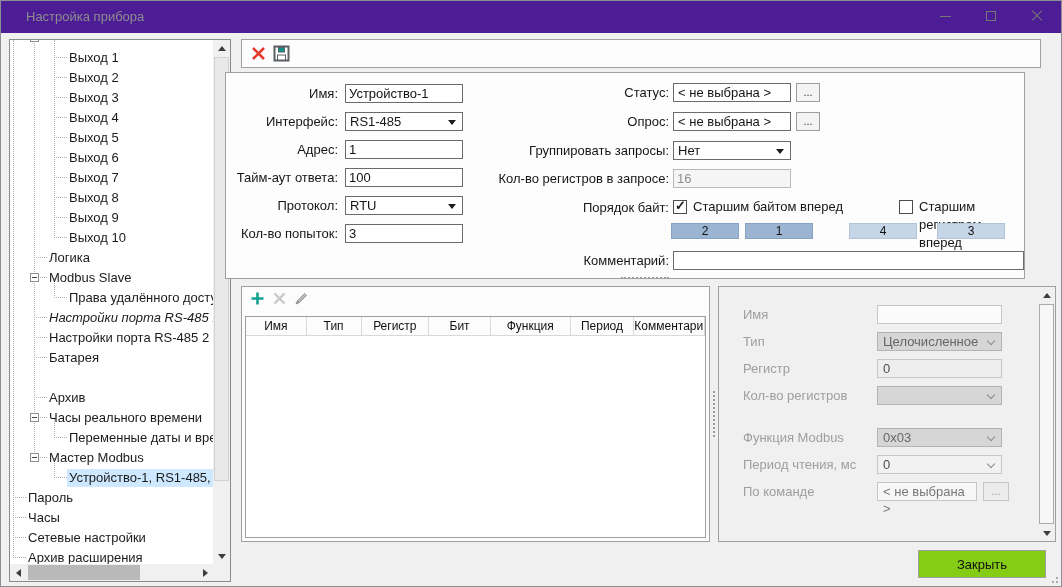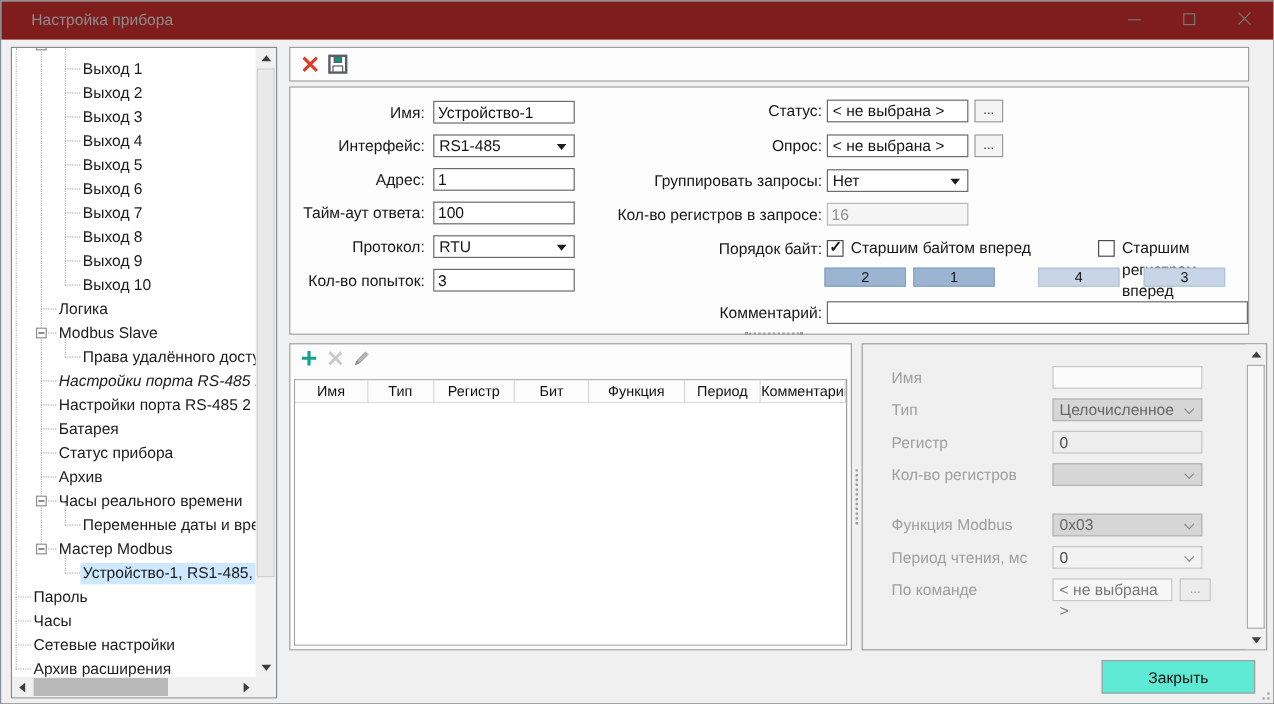--- a/index.html
+++ b/index.html
@@ -1,32 +1,32 @@
 <!DOCTYPE html>
 <html style="--selection: #cde8ff; --byte-dark: #9ab4d1; --byte-light: #c7d6e7; --delete-red: #e23b2e; --add-teal: #12a08f; --save-teal: #0e9488; --title-text: #8d8d8d; --disabled-text: #9e9e9e;"><head>
 <meta charset="utf-8">
 <style>
   html,body{margin:0;padding:0;background:#c9c9c9;font-family:"Liberation Sans",sans-serif;}
   *{box-sizing:border-box;}
   .window{position:relative;width:1062px;height:587px;background:#f0f0f0;border:1px solid #8a9095;overflow:hidden;}
   
-  .titlebar{position:absolute;left:0;top:0;width:100%;height:32px;background:#7f1d1d;}
+  .titlebar{position:absolute;left:0;top:0;width:100%;height:32px;background:#4c1d95;}
   .title{position:absolute;left:25px;top:8px;font-size:13px;color:var(--title-text,#8d8d8d);}
   .win-controls{position:absolute;right:1px;top:0;display:flex;}
   .win-btn{width:46px;height:30px;display:flex;align-items:center;justify-content:center;}
   .glyph-min{width:11px;height:0;border-top:1px solid #767676;}
   .glyph-max{width:10px;height:10px;border:1px solid #767676;background:transparent;}
   .glyph-close{position:relative;width:12px;height:12px;}
   .glyph-close::before,.glyph-close::after{content:"";position:absolute;left:-1px;top:5px;width:14px;height:1px;background:#767676;}
   .glyph-close::before{transform:rotate(45deg);}  .glyph-close::after{transform:rotate(-45deg);}
   
   .panel{position:absolute;background:#fdfdfd;border:1px solid #a0a0a0;}
   .tree-panel{left:8px;top:38px;width:222px;height:543px;background:#fff;border-color:#858b90;}
   .toolbar-panel{left:240px;top:38px;width:800px;height:29px;}
-  .form-panel{left:240px;top:71px;width:800px;height:207px;}
+  .form-panel{left:224px;top:71px;width:800px;height:207px;}
   .table-panel{left:240px;top:285px;width:469px;height:256px;background:#fcfcfc;}
   .reg-panel{left:717px;top:285px;width:338px;height:256px;background:#f0f0f0;}
   
   .tree-content{position:absolute;left:0;top:0;width:203px;height:524px;overflow:hidden;}
   .guide{position:absolute;width:0;border-left:1px dotted #b2b2b2;}
   .tree-row{position:absolute;left:0;width:203px;height:20px;font-size:13px;color:#1b1b1b;}
   .conn{position:absolute;top:9px;height:0;border-top:1px dotted #b2b2b2;}
   .expander{position:absolute;left:20px;top:5px;width:9px;height:9px;background:#fff;border:1px solid #8f8f8f;}
   .expander::after{content:"";position:absolute;left:1px;top:3px;width:5px;height:1px;background:#444;}
   .tree-label{position:absolute;top:0;line-height:20px;white-space:nowrap;z-index:2;}
@@ -73,21 +73,21 @@
   .df-input{background:#fbfbfb;border:1px solid #c6c6c6;color:#555;}
   .df-sel{background:#d6d6d6;border:1px solid #b3b3b3;color:#666;}
   .df-reg{background:#ededed;border:1px solid #c6c6c6;color:#4c4c4c;}
   .df-combo{background:#f2f2f2;border:1px solid #c6c6c6;color:#4c4c4c;}
   .df-val{background:#f7f7f7;border:1px solid #c6c6c6;color:#787878;width:100px;}
   .df-browse{left:264px;width:26px;background:#ececec;border:1px solid #c6c6c6;color:#9c9c9c;text-align:center;font-size:11px;}
   .chev{position:absolute;right:7px;top:5px;width:6px;height:6px;border-right:1px solid #8b8b8b;border-bottom:1px solid #8b8b8b;transform:rotate(45deg);}
   
   .h-splitter{position:absolute;left:620px;top:276px;width:48px;height:0;border-top:2px dotted #9c9c9c;}
   .v-splitter{position:absolute;left:712px;top:390px;width:0;height:46px;border-left:2px dotted #9c9c9c;}
-  .close-btn{position:absolute;left:917px;top:549px;width:128px;height:28px;background:#5eead4;border:1px solid #a0a0a0;font:13px "Liberation Sans",sans-serif;color:#111;}
+  .close-btn{position:absolute;left:917px;top:549px;width:128px;height:28px;background:#84cc16;border:1px solid #a0a0a0;font:13px "Liberation Sans",sans-serif;color:#111;}
   .grip{position:absolute;right:3px;bottom:3px;width:6px;height:6px;}
   .grip i{position:absolute;width:2px;height:2px;background:#ababab;}
 </style>
 </head>
 <body>
 
 <div class="window">
 
   <div class="titlebar">
     <span class="title">Настройка прибора</span>
@@ -173,24 +173,20 @@
           <span class="conn" style="left: 24px; width: 13px;"></span>
           <span class="tree-label" style="left: 39px; font-style: italic;">Настройки порта RS-485 1</span>
         </div>
         <div class="tree-row" style="top: 288px;">
           <span class="conn" style="left: 24px; width: 13px;"></span>
           <span class="tree-label" style="left: 39px;">Настройки порта RS-485 2</span>
         </div>
         <div class="tree-row" style="top: 308px;">
           <span class="conn" style="left: 24px; width: 13px;"></span>
           <span class="tree-label" style="left: 39px;">Батарея</span>
-        </div>
-        <div class="tree-row" style="top: 328px;">
-          <span class="conn" style="left: 24px; width: 13px;"></span>
-          <span class="tree-label" style="left: 39px;">Статус прибора</span>
         </div>
         <div class="tree-row" style="top: 348px; text-align: right;">
           <span class="conn" style="left: 24px; width: 13px;"></span>
           <span class="tree-label" style="left: 39px;">Архив</span>
         </div>
         <div class="tree-row" style="top: 368px;">
           <span class="conn" style="left: 24px; width: 13px;"></span>
           <span class="expander"></span>
           <span class="tree-label" style="left: 39px;">Часы реального времени</span>
         </div>

